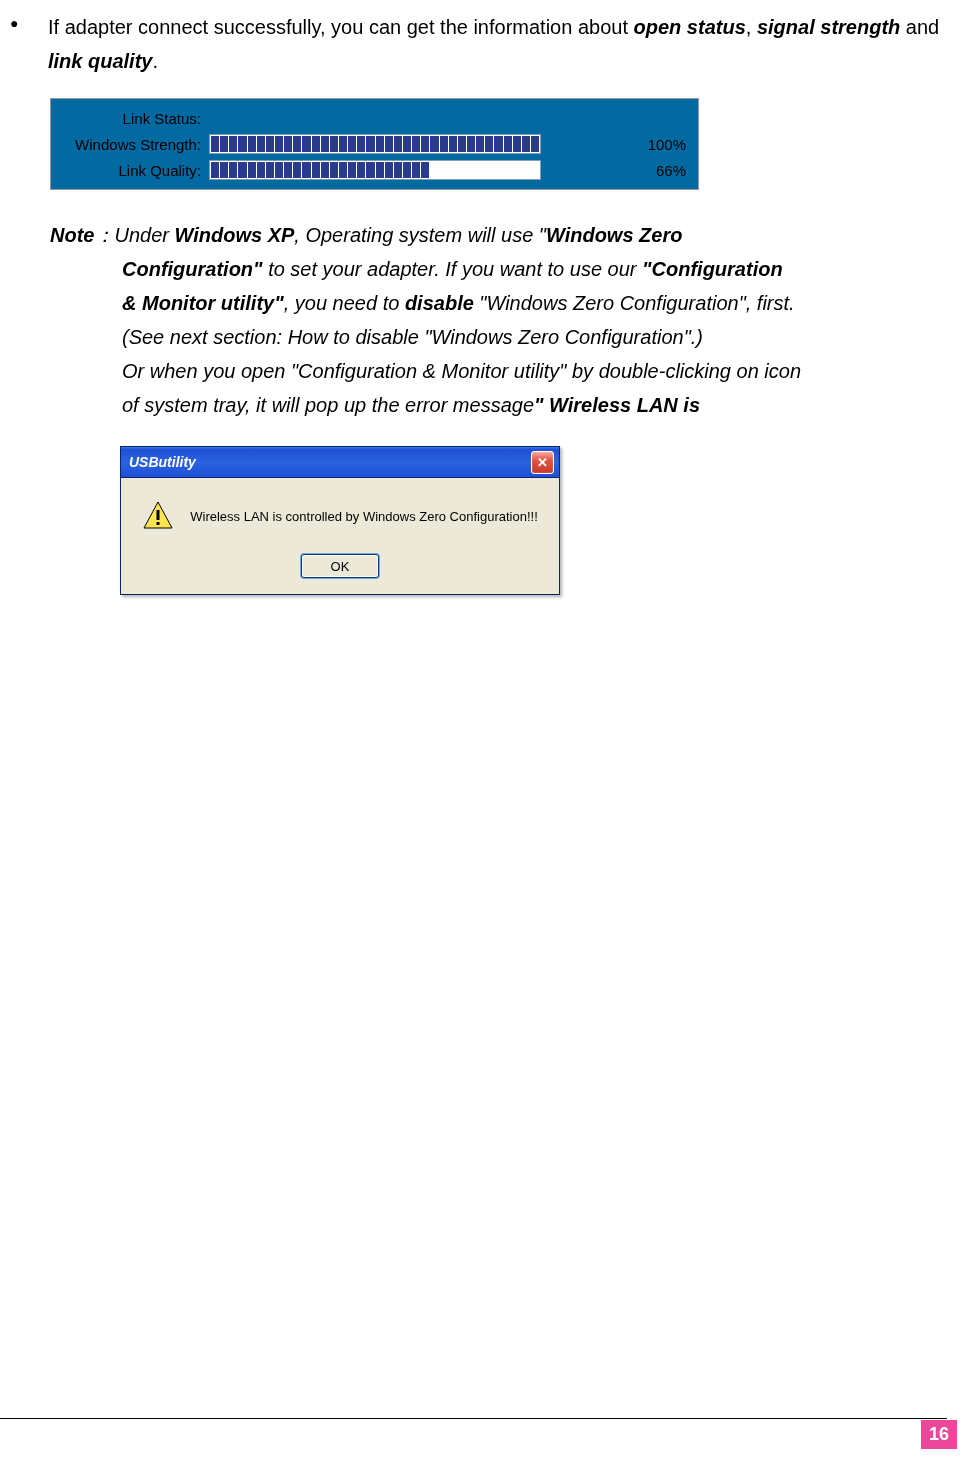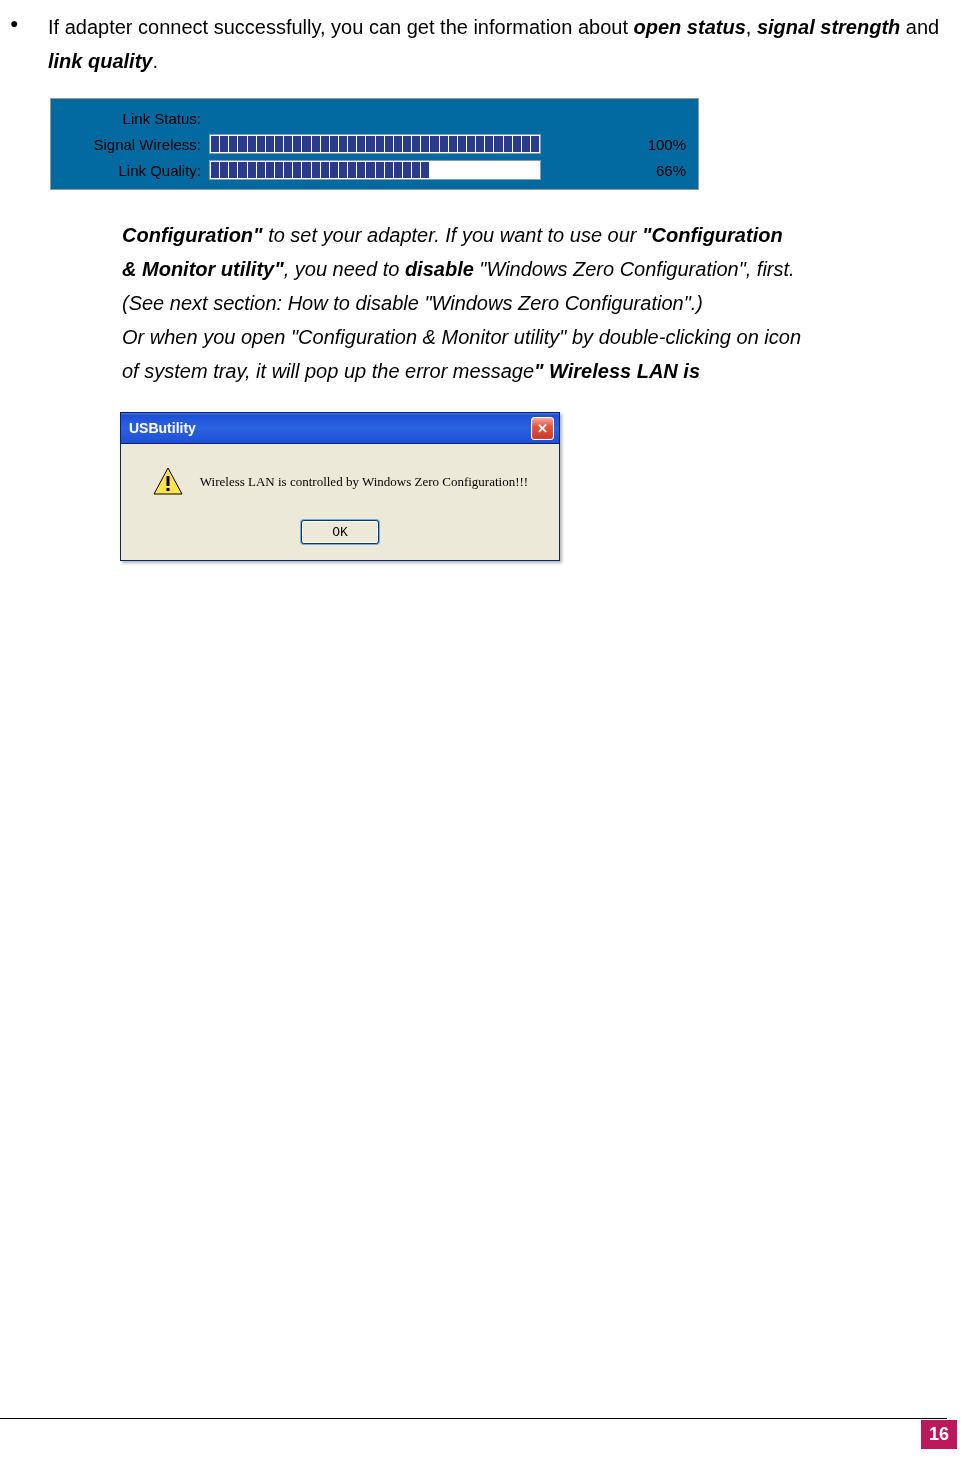--- a/index.html
+++ b/index.html
@@ -92,20 +92,21 @@
       height: 30px;
       display: flex;
       align-items: center;
       padding: 0 5px 0 8px;
       font-weight: bold;
       font-size: 14px;
       border-bottom: 1px solid #0a246a;
     }
     .titlebar-title {
       flex: 1;
+      font-style: italic;
     }
     .close-btn {
       width: 21px;
       height: 21px;
       background: linear-gradient(to bottom, #f5a79d, #e45541 40%, #c73929);
       border: 1px solid #fff;
       border-radius: 3px;
       display: flex;
       align-items: center;
       justify-content: center;
@@ -118,56 +119,55 @@
       padding: 22px 18px 16px 18px;
       display: flex;
       flex-direction: column;
       align-items: center;
     }
     .dialog-content-row {
       display: flex;
       align-items: center;
       gap: 16px;
       margin-bottom: 22px;
-      font-family: Liberation Serif, serif;
     }
     .warning-icon {
       width: 32px;
       height: 32px;
     }
     .dialog-message {
       font-size: 13px;
     }
     .ok-button {
       width: 78px;
       height: 24px;
       background: #ece9d8;
       border: 1px solid #003c74;
       border-radius: 3px;
       font-size: 13px;
-      font-family: Liberation Mono, monospace;
+      font-family: Liberation Sans, sans-serif;
       box-shadow: inset 0 0 0 1px #fff, 0 0 0 1px #7ea6e0;
       cursor: pointer;
     }
     .page-footer {
       position: fixed;
       bottom: 20px;
       right: 20px;
       display: flex;
       align-items: center;
     }
     .footer-line {
       position: fixed;
       bottom: 50px;
       left: 0;
       right: 30px;
       border-top: 1px solid #000;
     }
     .page-num {
-      background: #be185d;
+      background: #ec4899;
       color: #fff;
       font-weight: bold;
       padding: 4px 8px;
       font-size: 18px;
       margin-left: 11px;
     }
   </style>
 </head>
 <body>
 
@@ -177,21 +177,21 @@
     <span>If adapter connect successfully, you can get the information about </span><b><i><span>open status</span></i></b><span>, </span><b><i><span>signal strength</span></i></b><span> and </span><b><i><span>link quality</span></i></b><span>.</span>
   </div>
 </div>
 
 <div class="status-panel">
   <div class="status-row">
     <div class="status-label">Link Status:</div>
     <div class="status-percent"></div>
   </div>
   <div class="status-row">
-    <div class="status-label">Signal Wireless:</div>
+    <div class="status-label">Windows Strength:</div>
     <div class="status-value">
       <div class="progress-bar" id="signal-bar">
           <div class="segment"></div>
           <div class="segment"></div>
           <div class="segment"></div>
           <div class="segment"></div>
           <div class="segment"></div>
           <div class="segment"></div>
           <div class="segment"></div>
           <div class="segment"></div>
@@ -267,20 +267,23 @@
           <div class="segment empty"></div>
           <div class="segment empty"></div>
           <div class="segment empty"></div>
         </div>
     </div>
     <div class="status-percent">66%</div>
   </div>
 </div>
 
 <div class="note-block">
+  <i>
+    <b><span>Note</span></b><span>：</span><span>Under </span><b><span>Windows XP</span></b><span>, Operating system will use "</span><b><span>Windows Zero </span></b>
+  </i>
   <div class="note-indent">
     <i>
       <b><span>Configuration"</span></b><span> to set your adapter. If you want to use our </span><b><span>"Configuration </span></b><br>
       <b><span>&amp; Monitor utility"</span></b><span>, you need to </span><b><span>disable</span></b><span> "Windows Zero Configuration", first. </span><br>
       <span>(See next section: How to disable "Windows Zero Configuration".)</span><br>
       <span>Or when you open "Configuration &amp; Monitor utility" by double-clicking on icon </span><br>
       <span>of system tray, it will pop up the error message</span><b><span>" Wireless LAN is </span></b><br>
     </i>
   </div>
 </div>

